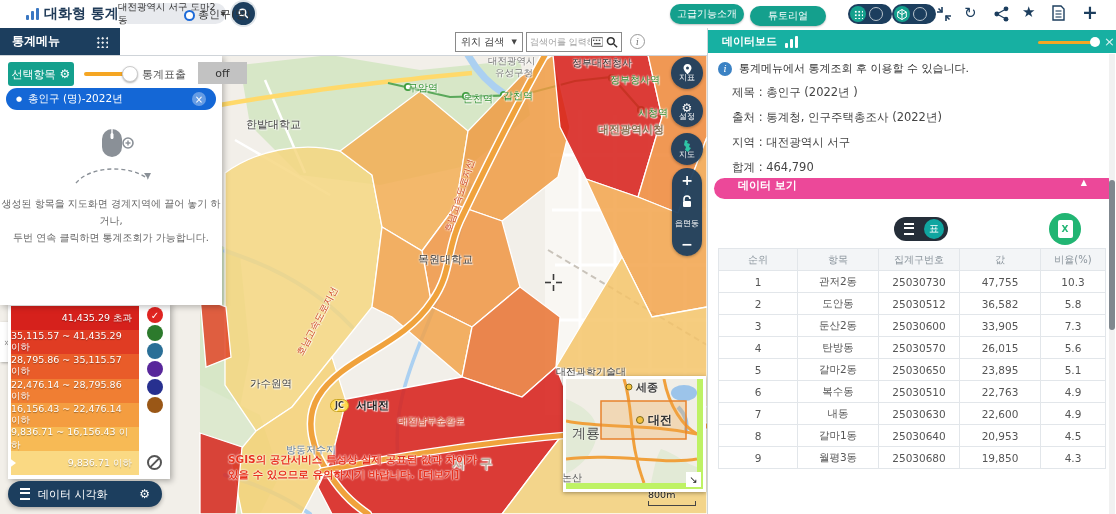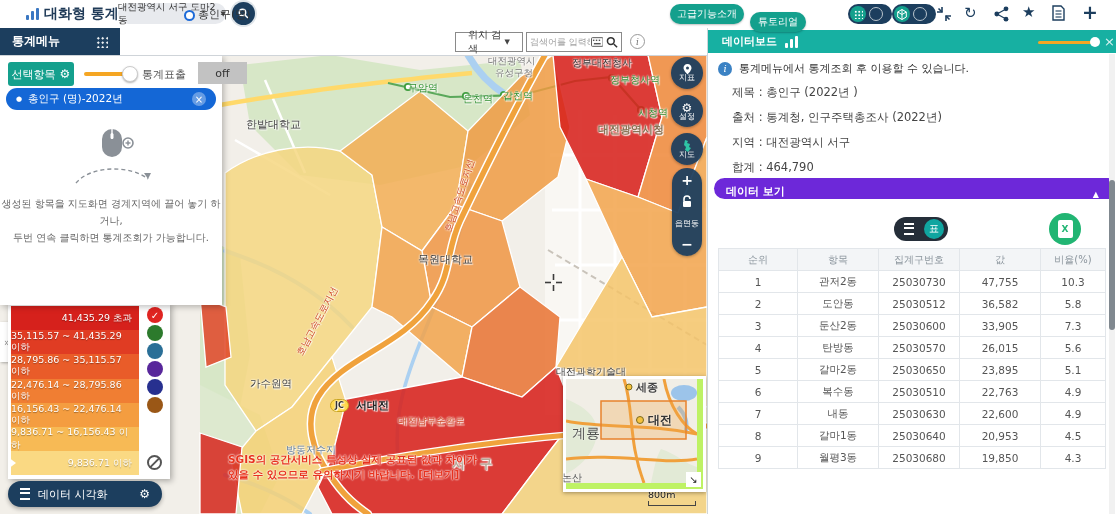--- a/index.html
+++ b/index.html
@@ -22,21 +22,21 @@
   .toggle-on{width:16px;height:16px;border-radius:50%;background:#14a08d;display:flex;align-items:center;justify-content:center;}
   .toggle-off{width:12px;height:12px;border-radius:50%;border:1.5px solid #b9c4cc;}
   .grid-dots{width:9px;height:9px;background-image:radial-gradient(#fff 1px,transparent 1.2px);background-size:3.5px 3.5px;background-position:0 0;}
   .top-ico{top:4px;font-size:15px;color:#1c3e5e;cursor:pointer;}
   
   .toolbar{left:0;top:28px;width:707px;height:27px;background:#fff;border-bottom:1px solid #cfd4d9;z-index:29;}
   .statsmenu{left:0;top:0;width:120px;height:27px;background:#1c3e5e;color:#fff;font-weight:bold;font-size:12px;display:flex;align-items:center;justify-content:space-between;padding:0 12px;box-sizing:border-box;cursor:pointer;}
   .usage{left:130px;top:5px;width:46px;height:17px;background:#1e6bd8;border-radius:9px;color:#fff;font-size:10px;display:flex;align-items:center;justify-content:center;cursor:pointer;}
   .radio-dot{left:184px;top:10px;width:7px;height:7px;border-radius:50%;border:2px solid #1e6bd8;background:#fff;}
   .indicator-label{left:198px;top:7px;font-size:11px;color:#333;}
-  .search-select{left:455px;top:32px;width:68px;height:20px;border:1px solid #8a8a8a;background:#fff;display:flex;align-items:center;justify-content:space-between;padding:0 12px;box-sizing:border-box;font-size:10px;cursor:pointer;z-index:31;}
+  .search-select{left:455px;top:32px;width:68px;height:20px;border:1px solid #8a8a8a;background:#fff;display:flex;align-items:center;justify-content:space-between;padding:0 5px;box-sizing:border-box;font-size:10px;cursor:pointer;z-index:31;}
   .search-box{left:526px;top:32px;width:96px;height:20px;border:1px solid #8a8a8a;background:#fff;display:flex;align-items:center;box-sizing:border-box;padding:0 3px;z-index:31;}
   .search-ph{font-size:9px;color:#a0a0a0;white-space:nowrap;overflow:hidden;width:62px;}
   .info-circle{left:630px;top:34px;width:13px;height:13px;border-radius:50%;border:1px solid #999;color:#777;font-size:9px;font-style:italic;display:flex;align-items:center;justify-content:center;font-family:"DejaVu Serif",serif;z-index:31;}
   
   .map{left:0;top:55px;width:707px;height:459px;overflow:hidden;background:#f2efe9;z-index:1;}
   .map-label{position:absolute;white-space:nowrap;text-shadow:0 0 2px #fff,0 0 2px #fff,1px 1px 1px #fff;z-index:2;}
   .stn{color:#2f8f2f;font-size:10px;}
   .roadlbl{color:#cf4a26;font-size:9.5px;}
   .crosshair{z-index:3;}
   .jc-badge{background:#ffd84d;border:1px solid #caa520;border-radius:7px;font-size:8px;font-weight:bold;color:#333;padding:0 4px;line-height:11px;}
@@ -79,21 +79,21 @@
   
   .db{left:707px;top:28px;width:409px;height:486px;background:#fff;border-left:1px solid #cdd5da;z-index:20;box-sizing:border-box;}
   .db-header{position:absolute;left:0;top:2px;width:409px;height:23px;background:#17b0a2;color:#fff;display:flex;align-items:center;padding:0 14px;box-sizing:border-box;gap:8px;}
   .db-title{font-size:11px;font-weight:bold;}
   .db-slider{position:absolute;left:330px;top:11px;width:58px;height:3px;background:#f5a623;border-radius:2px;}
   .db-knob{position:absolute;left:382px;top:7px;width:10px;height:10px;border-radius:50%;background:#fff;cursor:pointer;}
   .db-close{position:absolute;left:396px;top:4px;font-size:13px;color:#d9f3f1;cursor:pointer;}
   .notice{position:absolute;left:10px;top:33px;display:flex;align-items:center;gap:7px;font-size:11px;color:#333;}
   .notice .i{width:14px;height:14px;border-radius:50%;background:#3b82c4;color:#fff;font-size:10px;font-style:italic;display:flex;align-items:center;justify-content:center;font-family:"DejaVu Serif",serif;}
   .meta{position:absolute;left:24px;font-size:11.5px;color:#444;}
-  .dataview{position:absolute;left:6px;top:150px;width:397px;height:21px;background:#6d28d9;border-radius:11px 3px 3px 11px;color:#fff;display:flex;align-items:flex-end;padding:0 12px;box-sizing:border-box;font-size:11px;font-weight:bold;cursor:pointer;}
+  .dataview{position:absolute;left:6px;top:150px;width:397px;height:21px;background:#ec4899;border-radius:11px 3px 3px 11px;color:#fff;display:flex;align-items:flex-start;padding:0 24px;box-sizing:border-box;font-size:11px;font-weight:bold;cursor:pointer;}
   .dataview .up{margin-left:auto;font-size:8px;}
   .tbl-toggle{position:absolute;left:186px;top:189px;width:54px;height:24px;background:#252e39;border-radius:12px;display:flex;align-items:center;padding:0 4px;box-sizing:border-box;cursor:pointer;}
   .tbl-toggle .hlines{margin-left:6px;}
   .tbl-toggle .tcirc{margin-left:auto;width:20px;height:20px;border-radius:50%;background:#10a5a0;color:#fff;font-size:10px;display:flex;align-items:center;justify-content:center;}
   .excel{position:absolute;left:341px;top:185px;width:32px;height:32px;border-radius:50%;background:#21b573;display:flex;align-items:center;justify-content:center;cursor:pointer;}
   .excel .page{width:15px;height:18px;background:#fff;border-radius:2px;color:#21b573;font-size:9px;font-weight:bold;display:flex;align-items:center;justify-content:center;}
   table.data{position:absolute;left:10px;top:220px;border-collapse:collapse;font-size:10.5px;color:#555;}
   table.data th{background:#f3f5f7;color:#8b959d;font-weight:normal;font-size:10px;}
   table.data th,table.data td{border:1px solid #e2e6ea;height:21px;text-align:center;padding:0;}
   .c0{width:78px;}.c1{width:80px;}.c2{width:80px;}.c3{width:80px;}.c4{width:64px;}
@@ -268,21 +268,21 @@
     <span>대전광역시 서구 도마2동</span>
     <span class="caret">▼</span>
   </div>
   <div class="abs circle-search">
     <svg width="11" height="11" viewBox="0 0 11 11">
         <circle cx="4.5" cy="4.5" r="3.2" stroke="#fff" stroke-width="1.5" fill="none"></circle>
         <line x1="7" y1="7" x2="10" y2="10" stroke="#fff" stroke-width="1.5"></line>
       </svg>
   </div>
   <div class="abs pill-teal" style="left:670px;top:4px;width:74px;">고급기능소개</div>
-  <div class="abs pill-teal" style="left:750px;top:12px;width:56px;">튜토리얼</div>
+  <div class="abs pill-teal" style="left:750px;top:6px;width:76px;">튜토리얼</div>
   <div class="abs toggle-pill" style="left:848px;top:4px;">
     <span class="toggle-on">
         <span class="grid-dots"></span>
       </span>
     <span class="toggle-off"></span>
   </div>
   <div class="abs toggle-pill" style="left:892px;top:4px;">
     <span class="toggle-on">
       <svg width="10" height="11" viewBox="0 0 10 11">
           <path d="M5,0.5 L9.3,3 V8 L5,10.5 L0.7,8 V3 Z M5,0.5 V5.5 M0.7,3 L5,5.5 L9.3,3 M5,10.5 V5.5" stroke="#fff" stroke-width="1" fill="none"></path>

